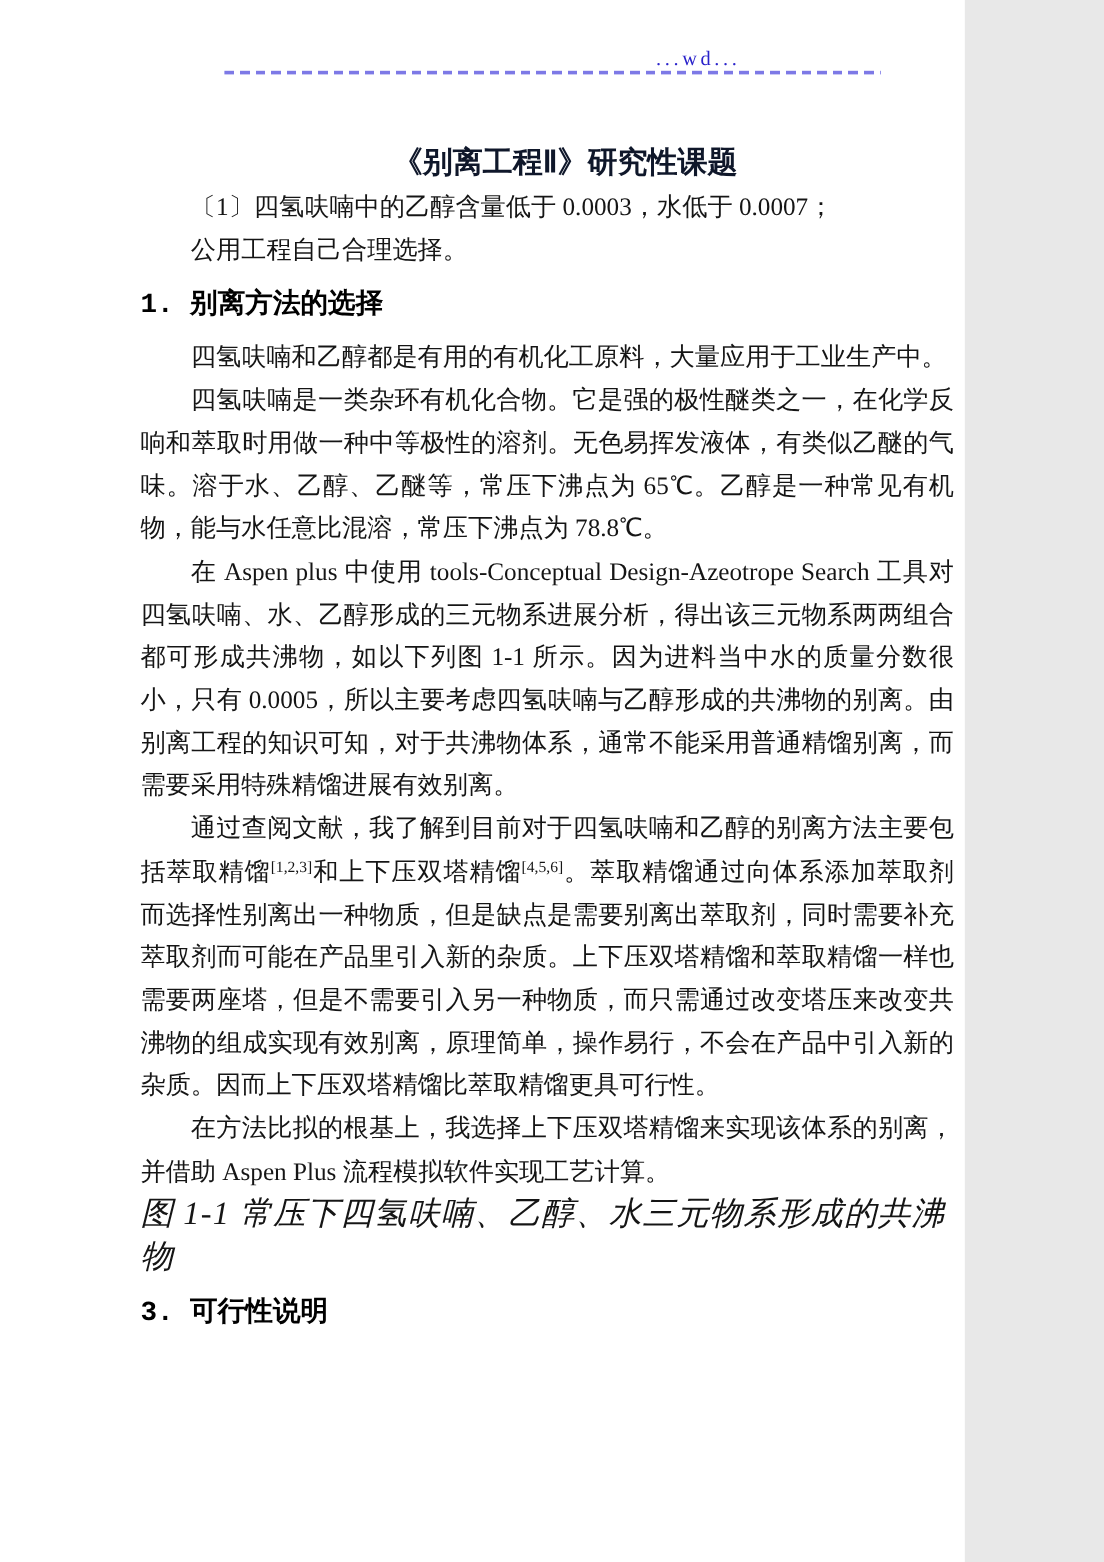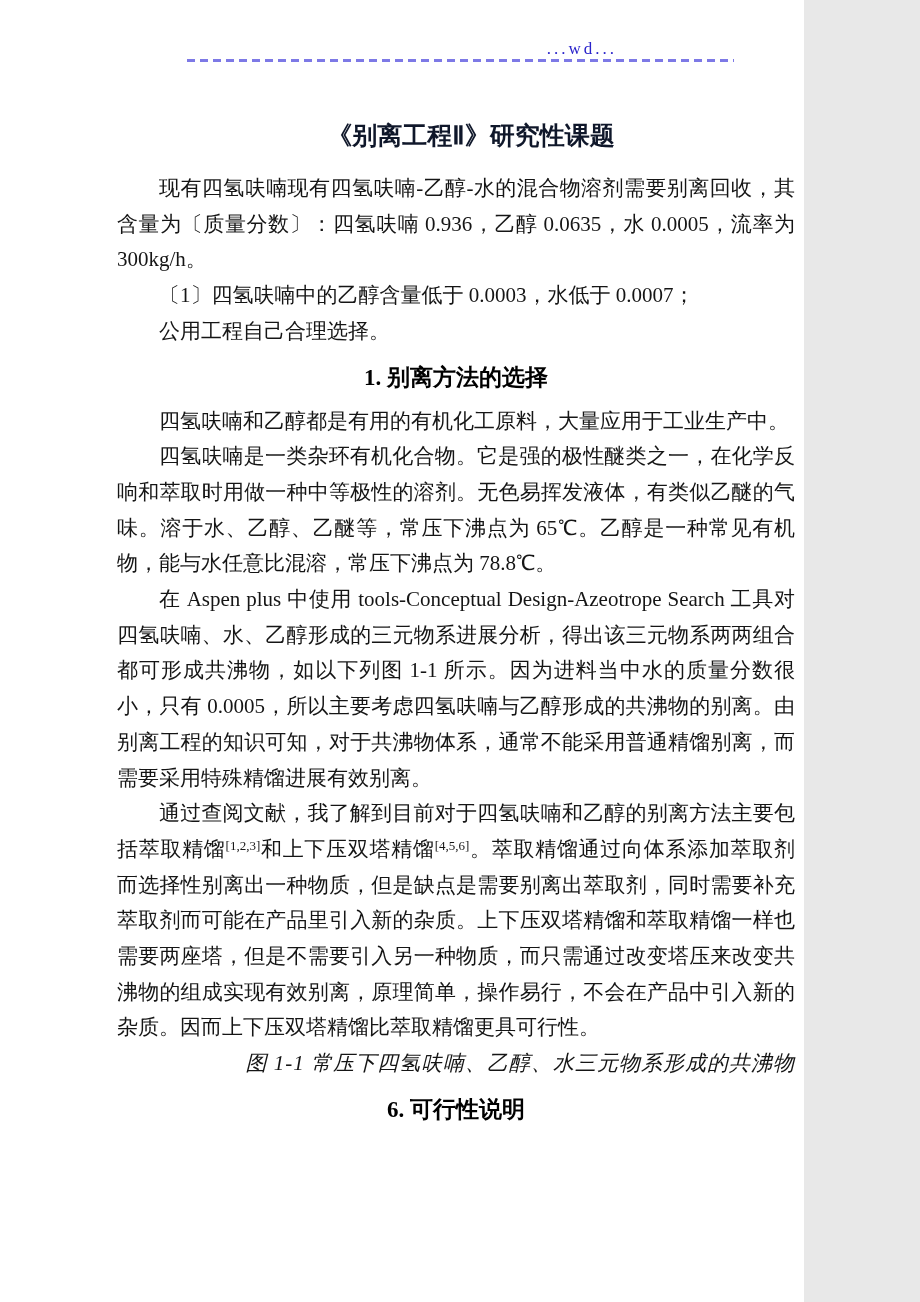--- a/index.html
+++ b/index.html
@@ -51,64 +51,63 @@
   p.body {
     margin: 0;
     font-size: 21px;
     line-height: 35.7px;
     text-align: justify;
     text-indent: 42px;
   }
   p.body.first { margin-top: 16px; }
   .sec-heading {
     margin: 8px 0 6px 0;
-    font-family: Liberation Serif, serif;
+    font-family: Liberation Mono, monospace;
     font-weight: bold;
     font-size: 23px;
     line-height: 40px;
     color: #000;
-    text-align: center;
   }
   sup.cite {
     font-size: 13px;
     line-height: 0;
     vertical-align: 6px;
   }
   .fig-caption {
     margin: 0;
-    font-size: 21px;
+    font-size: 27px;
     line-height: 35.7px;
-    text-align: right;
+    text-align: left;
     font-style: italic;
     letter-spacing: 1px;
   }
 </style>
 </head>
 <body>
 
 <div class="page">
 
   <div class="hdr-watermark">...wd...</div>
   <div class="hdr-rule"></div>
 
   <div class="content">
 
     <div class="doc-title">《别离工程Ⅱ》研究性课题</div>
 
-    <p class="body first">现有四氢呋喃现有四氢呋喃-乙醇-水的混合物溶剂需要别离回收，其含量为〔质量分数〕：四氢呋喃 0.936，乙醇 0.0635，水 0.0005，流率为 300kg/h。</p>
     <p class="body">〔1〕四氢呋喃中的乙醇含量低于 0.0003，水低于 0.0007；</p>
     <p class="body">公用工程自己合理选择。</p>
 
     <div class="sec-heading">1. 别离方法的选择</div>
 
     <p class="body">四氢呋喃和乙醇都是有用的有机化工原料，大量应用于工业生产中。</p>
     <p class="body">四氢呋喃是一类杂环有机化合物。它是强的极性醚类之一，在化学反响和萃取时用做一种中等极性的溶剂。无色易挥发液体，有类似乙醚的气味。溶于水、乙醇、乙醚等，常压下沸点为 65℃。乙醇是一种常见有机物，能与水任意比混溶，常压下沸点为 78.8℃。</p>
     <p class="body">在 Aspen plus 中使用 tools-Conceptual Design-Azeotrope Search 工具对四氢呋喃、水、乙醇形成的三元物系进展分析，得出该三元物系两两组合都可形成共沸物，如以下列图 1-1 所示。因为进料当中水的质量分数很小，只有 0.0005，所以主要考虑四氢呋喃与乙醇形成的共沸物的别离。由别离工程的知识可知，对于共沸物体系，通常不能采用普通精馏别离，而需要采用特殊精馏进展有效别离。</p>
 
     <p class="body"><span>通过查阅文献，我了解到目前对于四氢呋喃和乙醇的别离方法主要包括萃取精馏</span><sup class="cite">[1,2,3]</sup><span>和上下压双塔精馏</span><sup class="cite">[4,5,6]</sup><span>。萃取精馏通过向体系添加萃取剂而选择性别离出一种物质，但是缺点是需要别离出萃取剂，同时需要补充萃取剂而可能在产品里引入新的杂质。上下压双塔精馏和萃取精馏一样也需要两座塔，但是不需要引入另一种物质，而只需通过改变塔压来改变共沸物的组成实现有效别离，原理简单，操作易行，不会在产品中引入新的杂质。因而上下压双塔精馏比萃取精馏更具可行性。</span></p>
 
+    <p class="body">在方法比拟的根基上，我选择上下压双塔精馏来实现该体系的别离，并借助 Aspen Plus 流程模拟软件实现工艺计算。</p>
 
     <p class="fig-caption">图 1-1 常压下四氢呋喃、乙醇、水三元物系形成的共沸物</p>
 
-    <div class="sec-heading">6. 可行性说明</div>
+    <div class="sec-heading">3. 可行性说明</div>
 
   </div>
 </div>
 
 </body></html>

